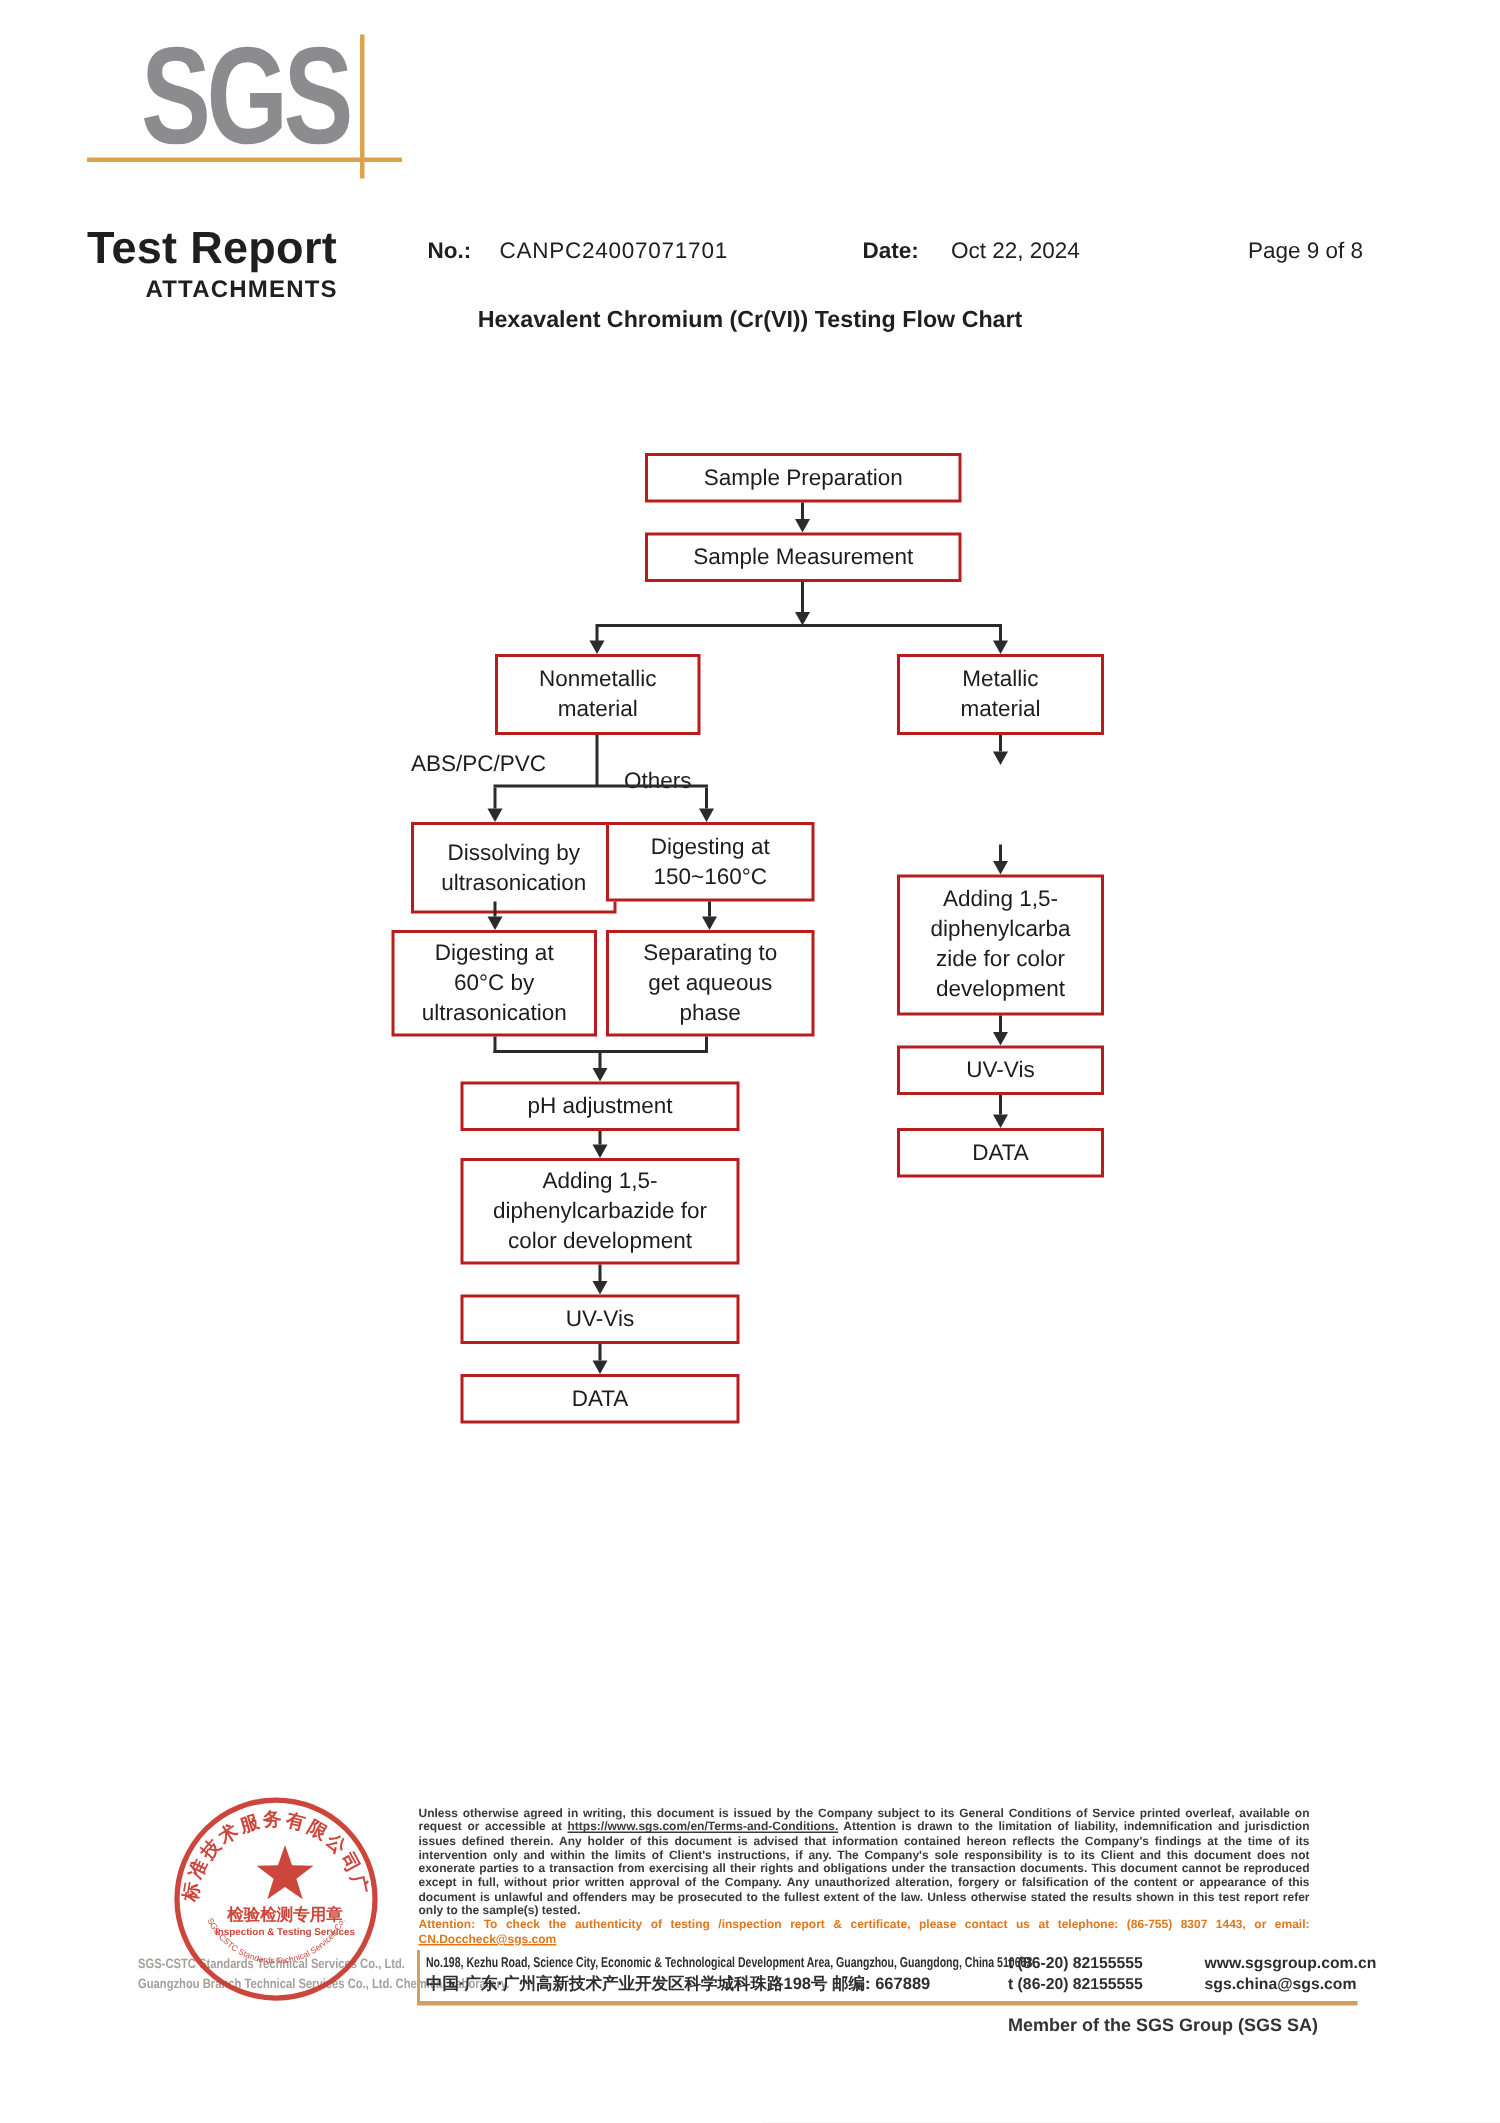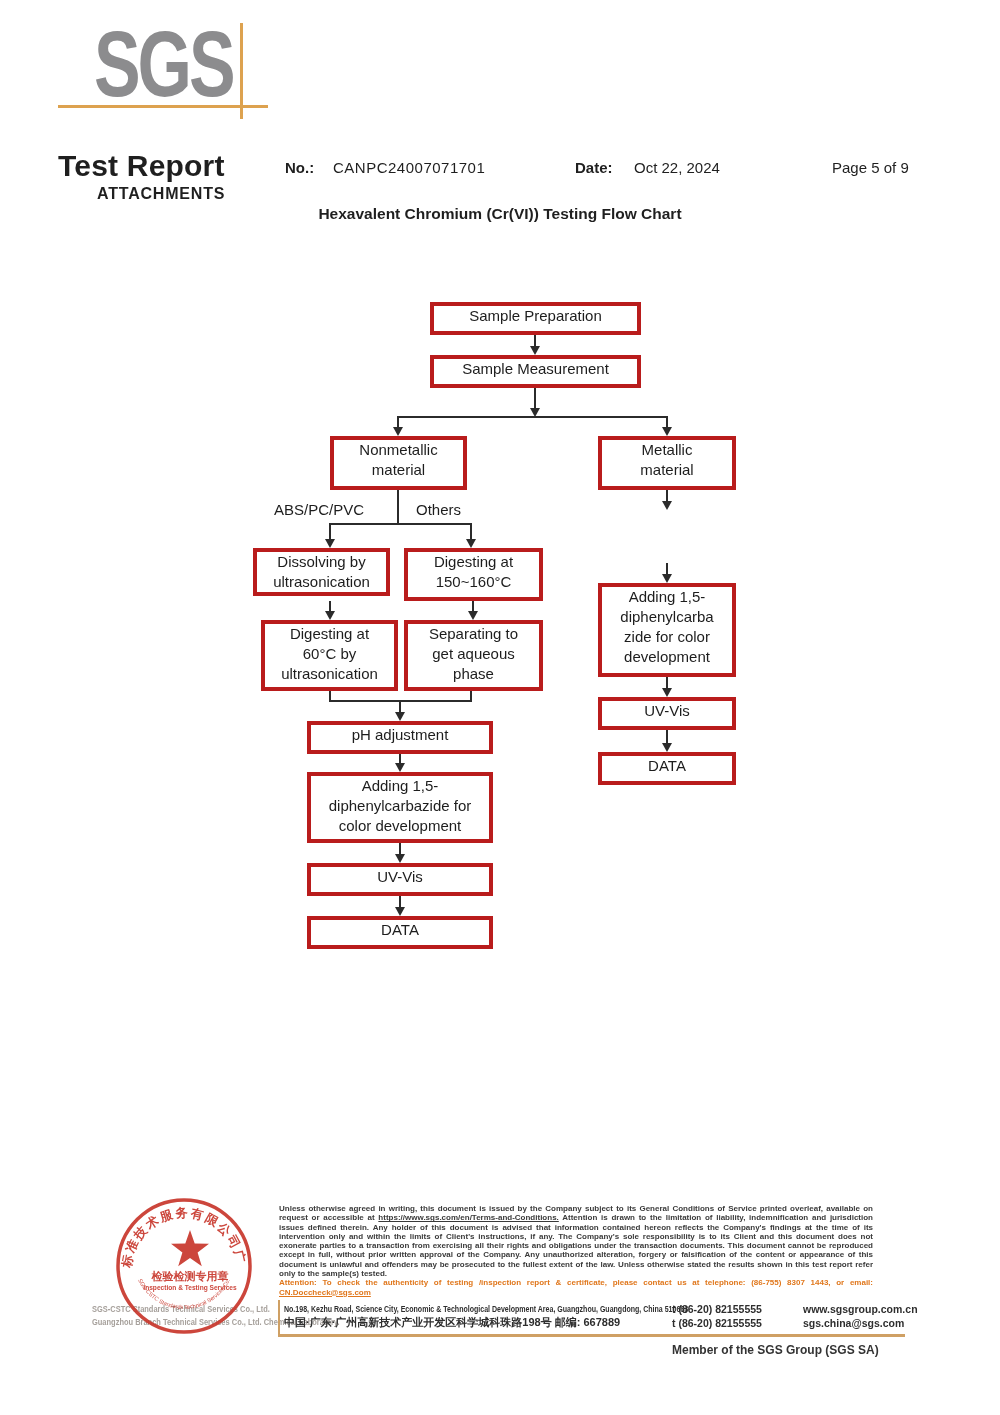--- a/index.html
+++ b/index.html
@@ -25,22 +25,22 @@
   .logo-vline { position: absolute; left: 240px; top: 23px; width: 2.5px; height: 96px; background: #dda24f; }
 
   .report-title { position: absolute; left: 58px; top: 149px; font-size: 30px; font-weight: bold; letter-spacing: 0.2px; }
   .attachments { position: absolute; left: 97px; top: 185px; font-size: 16px; font-weight: bold; letter-spacing: 0.8px; }
   .hdr { position: absolute; top: 159px; font-size: 15px; }
   .hdr.b { font-weight: bold; }
   .chart-title { position: absolute; left: 0; top: 205px; width: 1000px; text-align: center; font-size: 15.5px; font-weight: bold; }
 
   
   .fc-box {
-    position: absolute; border: 4px solid #b91c1c; background: #fff;
-    display: flex; justify-content: center;
+    position: absolute; border: 2px solid #b91c1c; background: #fff;
+    display: flex; align-items: center; justify-content: center;
     text-align: center; font-size: 15px; line-height: 20px; color: #1d1d1d;
   }
   .fc-box span { white-space: pre-line; }
   .ln { position: absolute; background: #2b2b2b; }
   .ah { position: absolute; width: 0; height: 0;
         border-left: 5px solid transparent; border-right: 5px solid transparent;
         border-top: 9px solid #2b2b2b; }
   .fc-label { position: absolute; font-size: 15px; color: #1d1d1d; }
 
   
@@ -77,39 +77,39 @@
   <div class="logo-hline"></div>
   <div class="logo-vline"></div>
 
   <div class="report-title">Test Report</div>
   <div class="attachments">ATTACHMENTS</div>
 
   <span class="hdr b" style="left:285px">No.:</span>
   <span class="hdr" style="left:333px;letter-spacing:0.5px">CANPC24007071701</span>
   <span class="hdr b" style="left:575px">Date:</span>
   <span class="hdr" style="left:634px">Oct 22, 2024</span>
-  <span class="hdr" style="left:832px">Page 5 of 9</span>
+  <span class="hdr" style="left:832px">Page 9 of 8</span>
 
   <div class="chart-title">Hexavalent Chromium (Cr(VI)) Testing Flow Chart</div>
 
   <div class="fc-box" style="left:430px;top:302px;width:211px;height:33px">
       <span>Sample Preparation</span>
     </div>
   <div class="fc-box" style="left:430px;top:355px;width:211px;height:33px">
       <span>Sample Measurement</span>
     </div>
   <div class="fc-box" style="left:330px;top:436px;width:137px;height:54px">
       <span>Nonmetallic
 material</span>
     </div>
   <div class="fc-box" style="left:598px;top:436px;width:138px;height:54px">
       <span>Metallic
 material</span>
     </div>
-  <div class="fc-box" style="left:253px;top:548px;width:137px;height:48px">
+  <div class="fc-box" style="left:274px;top:548px;width:137px;height:61px">
       <span>Dissolving by
 ultrasonication</span>
     </div>
   <div class="fc-box" style="left:404px;top:548px;width:139px;height:53px">
       <span>Digesting at
 150~160°C</span>
     </div>
   <div class="fc-box" style="left:261px;top:620px;width:137px;height:71px">
       <span>Digesting at
 60°C by
@@ -141,21 +141,21 @@
 development</span>
     </div>
   <div class="fc-box" style="left:598px;top:697px;width:138px;height:33px">
       <span>UV-Vis</span>
     </div>
   <div class="fc-box" style="left:598px;top:752px;width:138px;height:33px">
       <span>DATA</span>
     </div>
 
   <div class="fc-label" style="left:274px;top:501px">ABS/PC/PVC</div>
-  <div class="fc-label" style="left:416px;top:501px">Others</div>
+  <div class="fc-label" style="left:416px;top:512px">Others</div>
 
   <div class="ln" style="left:534px;top:335px;width:2px;height:12px"></div>
   <div class="ah" style="left:530px;top:346px"></div>
 
   <div class="ln" style="left:534px;top:388px;width:2px;height:21px"></div>
   <div class="ah" style="left:530px;top:408px"></div>
   <div class="ln" style="left:397px;top:416px;width:271px;height:2px"></div>
 
   <div class="ln" style="left:397px;top:418px;width:2px;height:10px"></div>
   <div class="ah" style="left:393px;top:427px"></div>

